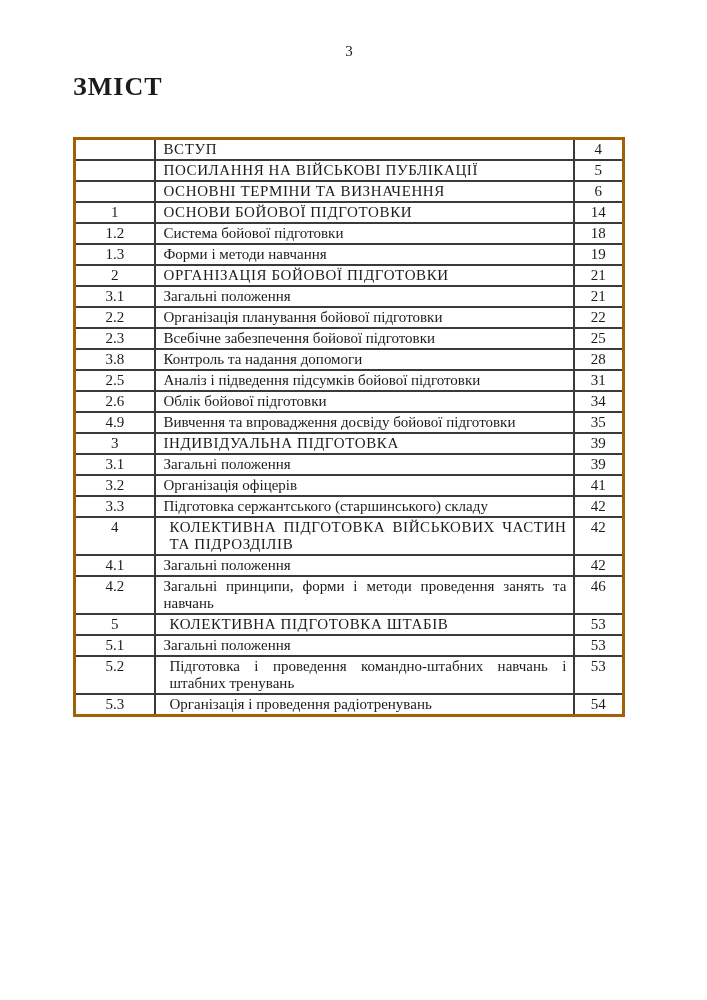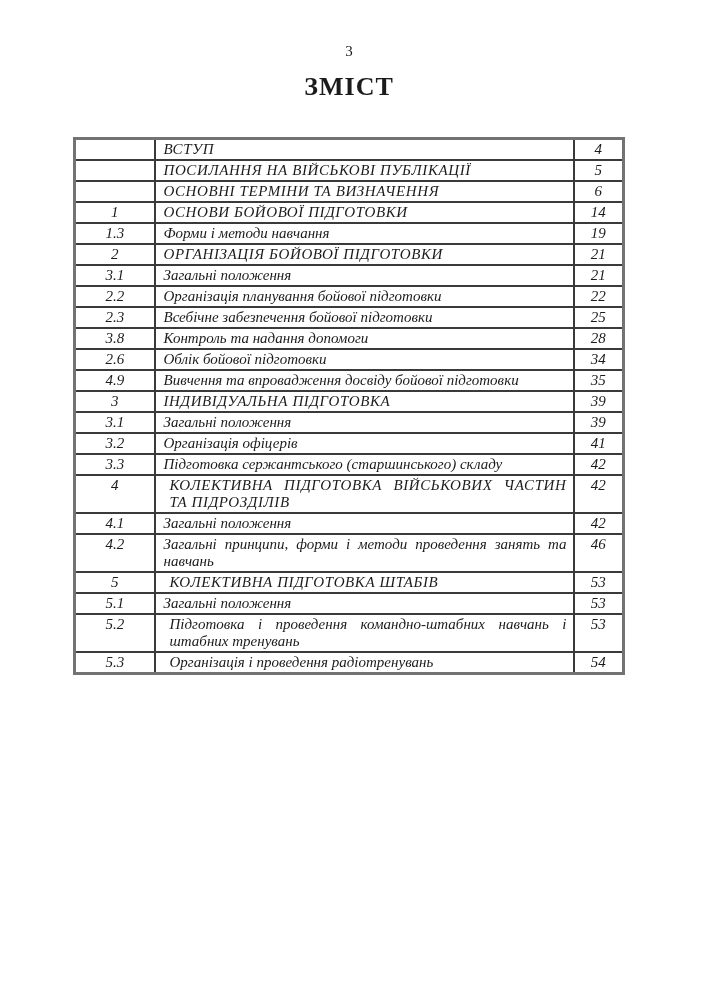--- a/index.html
+++ b/index.html
@@ -23,36 +23,35 @@
     width: 552px;
     text-align: center;
     font-size: 15px;
     line-height: 18px;
   }
   .doc-title {
     position: absolute;
     top: 72px;
     left: 73px;
     width: 552px;
-    text-align: center;
     font-size: 26px;
     font-weight: bold;
     letter-spacing: 1px;
     line-height: 30px;
   }
   table.toc {
     position: absolute;
     top: 137px;
     left: 73px;
     width: 552px;
     border-collapse: collapse;
     table-layout: fixed;
     font-size: 15px;
   }
-  table.toc { border: 3px solid #737373; font-style: italic; }
+  table.toc { border: 3px solid #a16207; }
   col.c-num   { width: 80px; }
   col.c-title { width: auto; }
   col.c-page  { width: 50px; }
   td {
     border: 2px solid #3a3a3a;
     vertical-align: top;
     line-height: 17px;
     padding: 1px 4px;
   }
   td.num {
@@ -108,20 +107,25 @@
       <td class="num"></td>
       <td class="title">ОСНОВНІ ТЕРМІНИ ТА ВИЗНАЧЕННЯ</td>
       <td class="page">6</td>
     </tr>
         <tr class="section">
       <td class="num">1</td>
       <td class="title">ОСНОВИ БОЙОВОЇ ПІДГОТОВКИ</td>
       <td class="page">14</td>
     </tr>
         <tr class="sub">
+      <td class="num">1.2</td>
+      <td class="title">Система бойової підготовки</td>
+      <td class="page">18</td>
+    </tr>
+        <tr class="sub">
       <td class="num">1.3</td>
       <td class="title">Форми і методи навчання</td>
       <td class="page">19</td>
     </tr>
         <tr class="section">
       <td class="num">2</td>
       <td class="title">ОРГАНІЗАЦІЯ БОЙОВОЇ ПІДГОТОВКИ</td>
       <td class="page">21</td>
     </tr>
         <tr class="sub">
@@ -138,20 +142,25 @@
       <td class="num">2.3</td>
       <td class="title">Всебічне забезпечення бойової підготовки</td>
       <td class="page">25</td>
     </tr>
         <tr class="sub">
       <td class="num">3.8</td>
       <td class="title">Контроль та надання допомоги</td>
       <td class="page">28</td>
     </tr>
         <tr class="sub">
+      <td class="num">2.5</td>
+      <td class="title">Аналіз і підведення підсумків бойової підготовки</td>
+      <td class="page">31</td>
+    </tr>
+        <tr class="sub">
       <td class="num">2.6</td>
       <td class="title">Облік бойової підготовки</td>
       <td class="page">34</td>
     </tr>
         <tr class="sub">
       <td class="num">4.9</td>
       <td class="title">Вивчення та впровадження досвіду бойової підготовки</td>
       <td class="page">35</td>
     </tr>
         <tr class="section">

